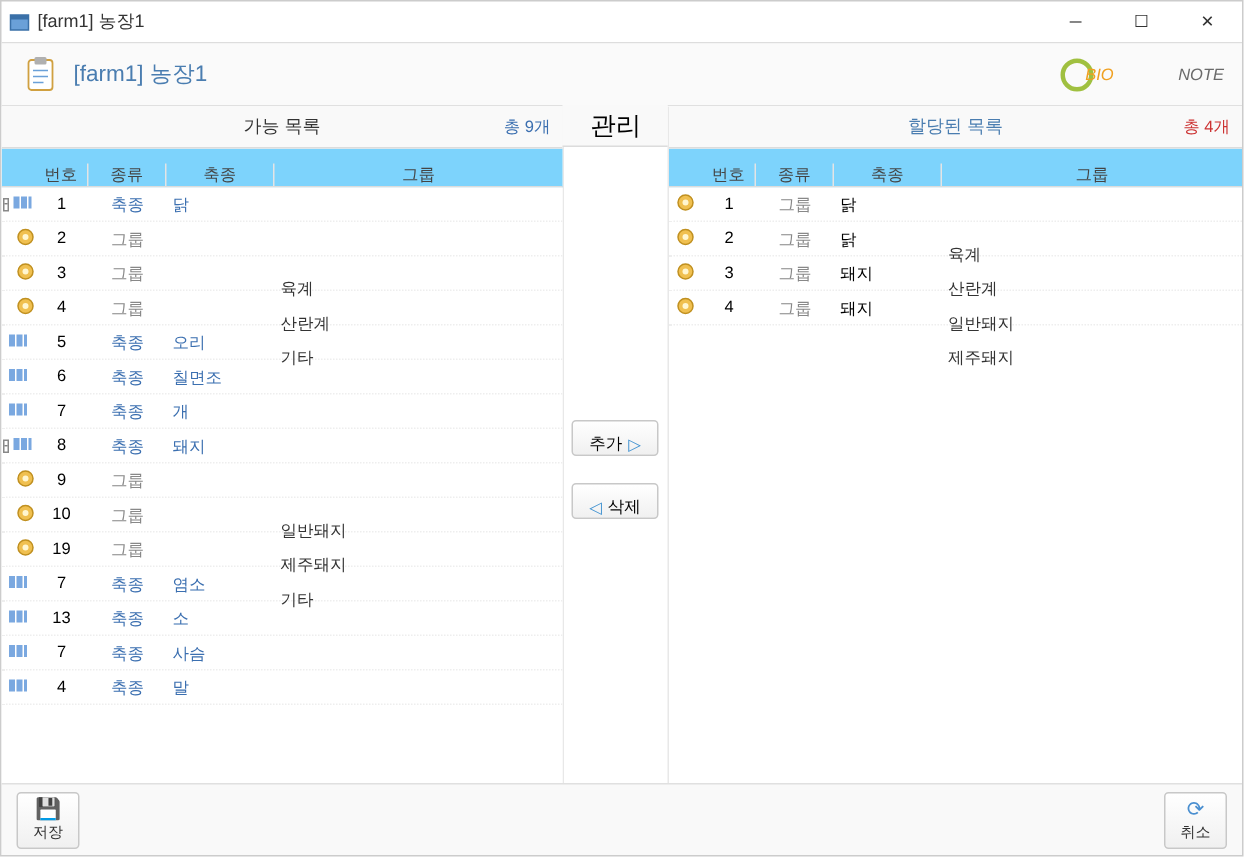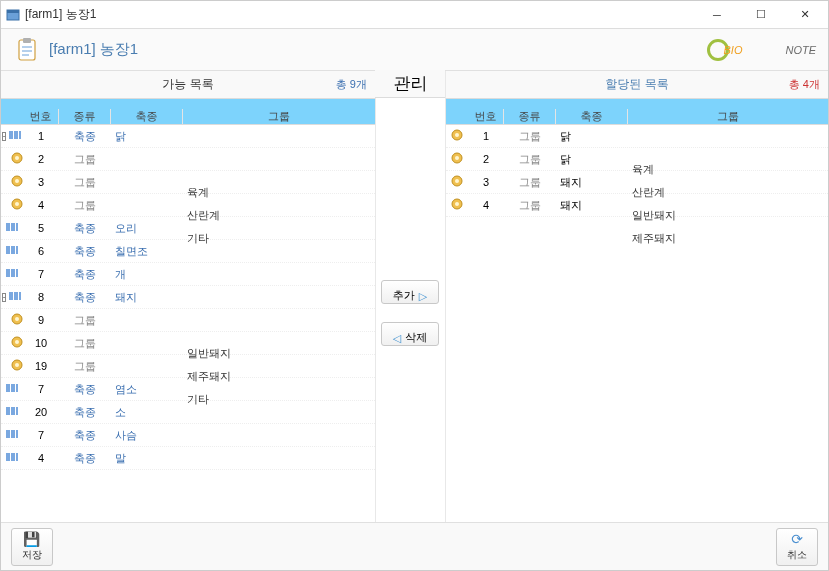--- a/index.html
+++ b/index.html
@@ -276,21 +276,21 @@
           <div class="cell col-grp grp"></div>
         </div>
         <div class="row">
           <div class="cell col-ico center" style="">
             <span><svg width="14" height="14">
                 <rect x="1" y="3" width="4" height="8" fill="#7aa8e0"></rect>
                 <rect x="6" y="3" width="4" height="8" fill="#7aa8e0"></rect>
                 <rect x="11" y="3" width="2" height="8" fill="#7aa8e0"></rect>
               </svg></span>
           </div>
-          <div class="cell col-idx center">20</div>
+          <div class="cell col-idx center">13</div>
           <div class="cell col-type type spc-link">축종</div>
           <div class="cell col-spc spc-link">소</div>
           <div class="cell col-grp grp"></div>
         </div>
         <div class="row">
           <div class="cell col-ico center" style="">
             <span><svg width="14" height="14">
                 <rect x="1" y="3" width="4" height="8" fill="#7aa8e0"></rect>
                 <rect x="6" y="3" width="4" height="8" fill="#7aa8e0"></rect>
                 <rect x="11" y="3" width="2" height="8" fill="#7aa8e0"></rect>

